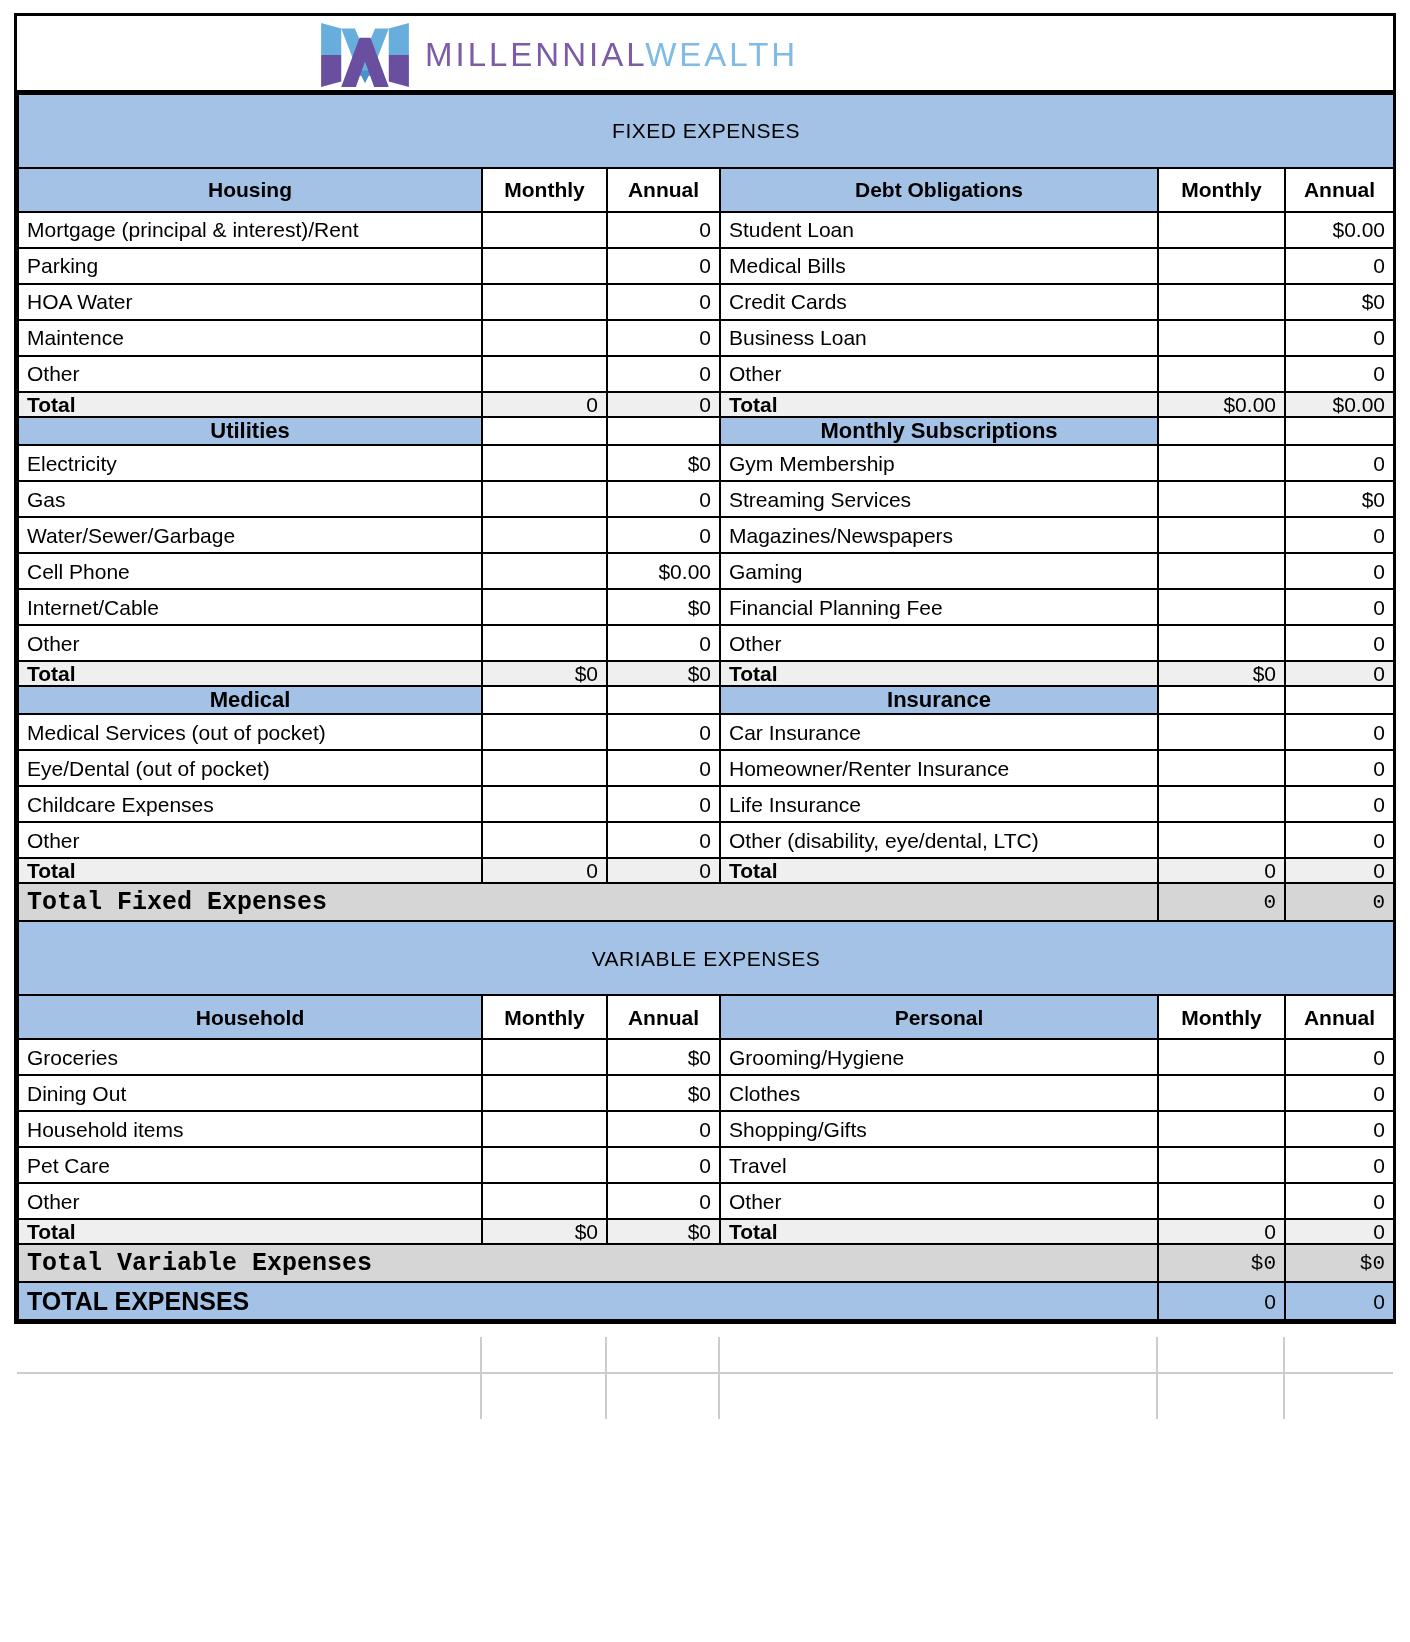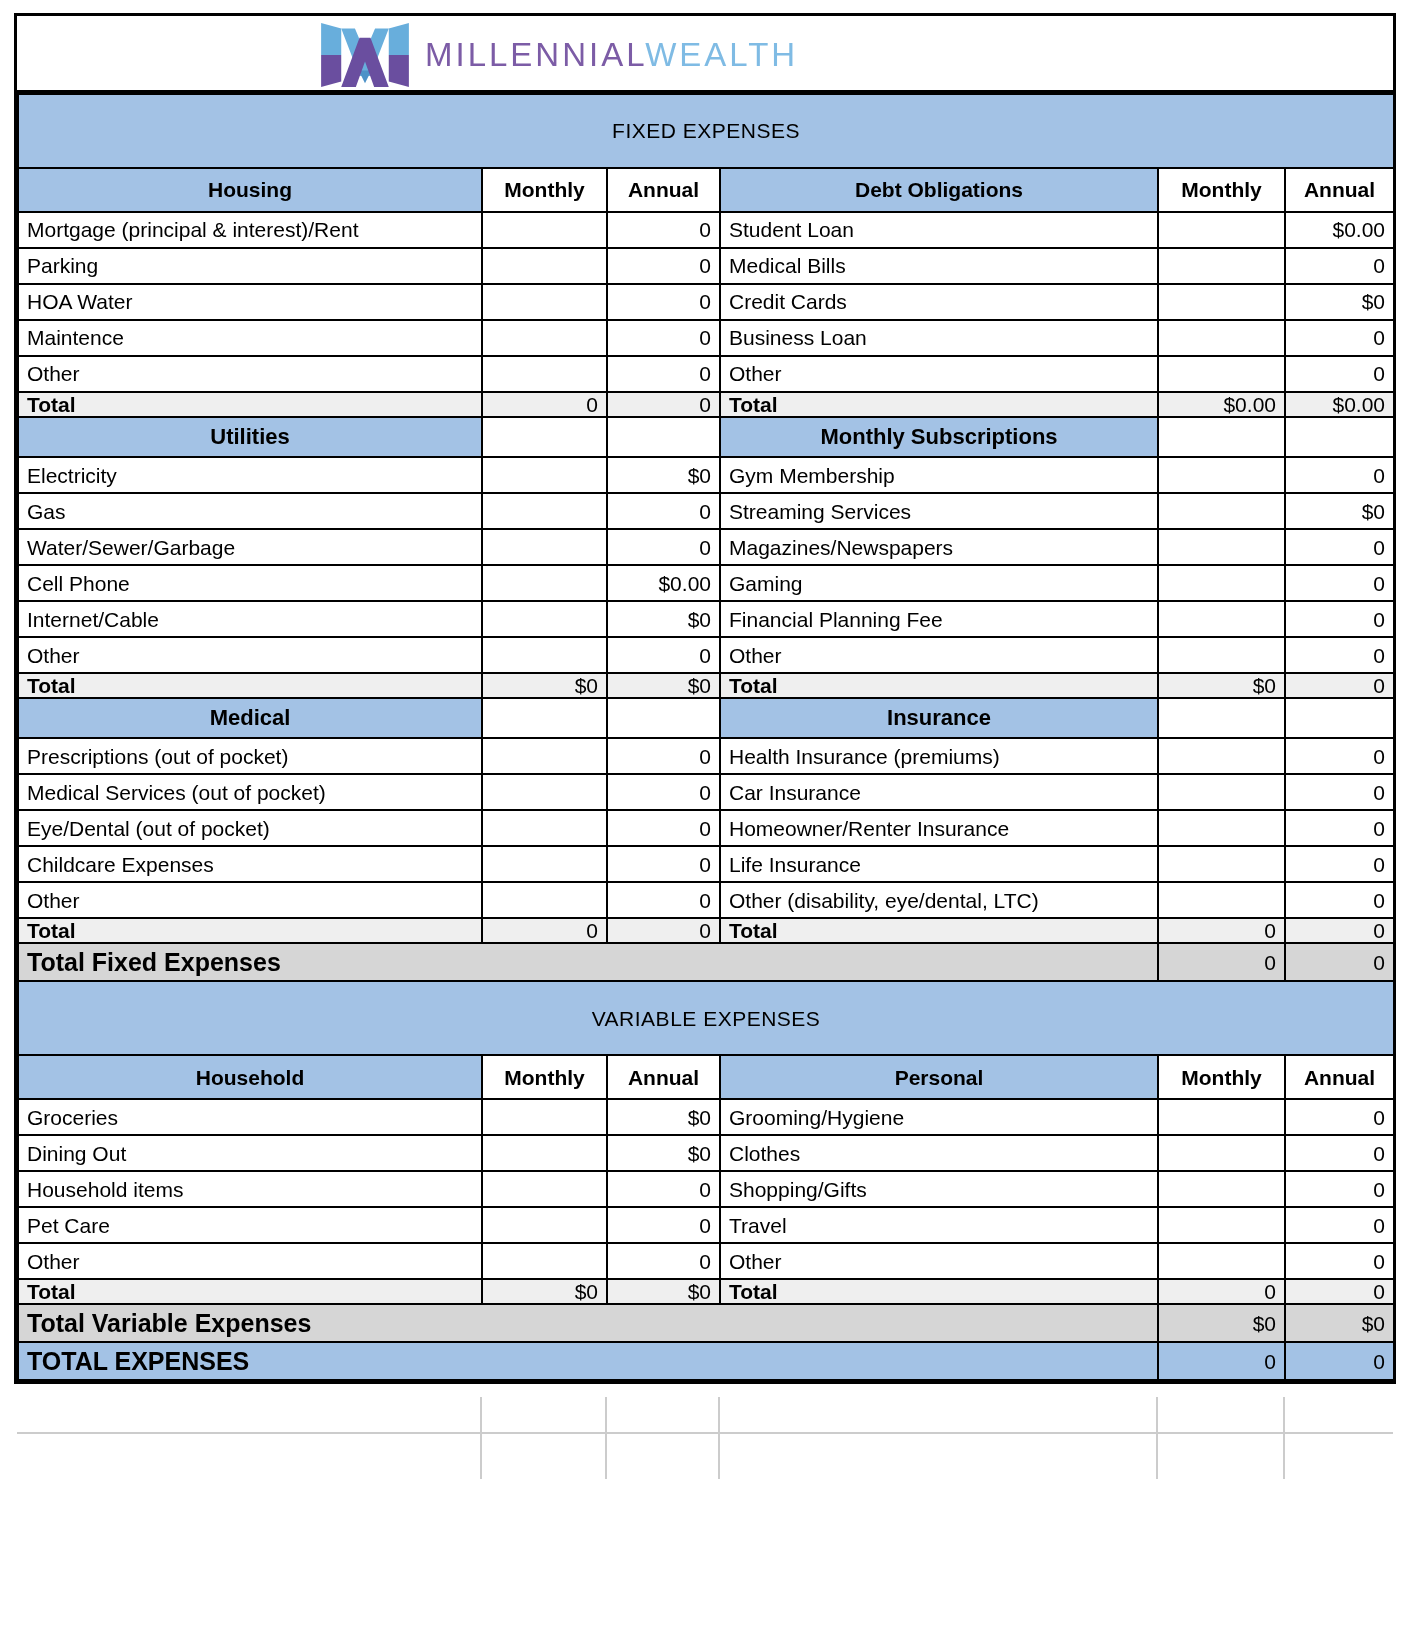--- a/index.html
+++ b/index.html
@@ -46,32 +46,32 @@
     padding:0 8px;vertical-align:middle;
     font-size:21px;line-height:1.1;overflow:hidden;white-space:nowrap;
   }
   
   .r-band td{
     height:74px;background:var(--blue);
     text-align:center;font-weight:normal;font-size:21px;letter-spacing:0.5px;
   }
   .r-colhead td{height:44px;font-weight:bold;text-align:center;background:#fff;}
   .r-colhead .c0,.r-colhead .c3{background:var(--blue);}
-  .r-grouphead td{height:40px;background:#fff;}
+  .r-grouphead td{height:28px;background:#fff;}
   .r-grouphead .c0,.r-grouphead .c3{
     background:var(--blue);font-weight:bold;font-size:22px;text-align:center;
   }
   .r-item td{height:36px;background:#fff;}
   .r-item .c0,.r-item .c3{text-align:left;}
   .r-item .c1,.r-item .c2,.r-item .c4,.r-item .c5{text-align:right;}
   .r-total td{height:24px;background:var(--total-gray);}
   .r-total .c0,.r-total .c3{font-weight:bold;text-align:left;}
   .r-total .c1,.r-total .c2,.r-total .c4,.r-total .c5{text-align:right;}
   .r-grand td,.r-grand_blue td{height:38px;}
-  .r-grand td{background:var(--grand-gray);}
+  .r-grand td{background:var(--grand-gray);font-family:Liberation Mono, monospace;}
   .r-grand_blue td{background:var(--blue);}
   .r-grand .c0,.r-grand_blue .c0{font-weight:bold;font-size:25px;text-align:left;}
   .r-grand .c1,.r-grand .c2,.r-grand_blue .c1,.r-grand_blue .c2{text-align:right;}
 
   
   .tail{margin-left:17px;}
   .tail td{border:2px solid var(--grid-gray);background:#fff;}
   .tail td:first-child{border-left:none;}
   .tail td:last-child{border-right:none;}
   .tail tr:first-child td{border-top:none;height:36px;}
@@ -230,28 +230,20 @@
         </tr>
         <tr class="r-grouphead">
           <td class="c0">Medical</td>
           <td class="c1"></td>
           <td class="c2"></td>
           <td class="c3">Insurance</td>
           <td class="c4"></td>
           <td class="c5"></td>
         </tr>
         <tr class="r-item">
-          <td class="c0">Prescriptions (out of pocket)</td>
-          <td class="c1"></td>
-          <td class="c2">0</td>
-          <td class="c3">Health Insurance (premiums)</td>
-          <td class="c4"></td>
-          <td class="c5">0</td>
-        </tr>
-        <tr class="r-item">
           <td class="c0">Medical Services (out of pocket)</td>
           <td class="c1"></td>
           <td class="c2">0</td>
           <td class="c3">Car Insurance</td>
           <td class="c4"></td>
           <td class="c5">0</td>
         </tr>
         <tr class="r-item">
           <td class="c0">Eye/Dental (out of pocket)</td>
           <td class="c1"></td>

